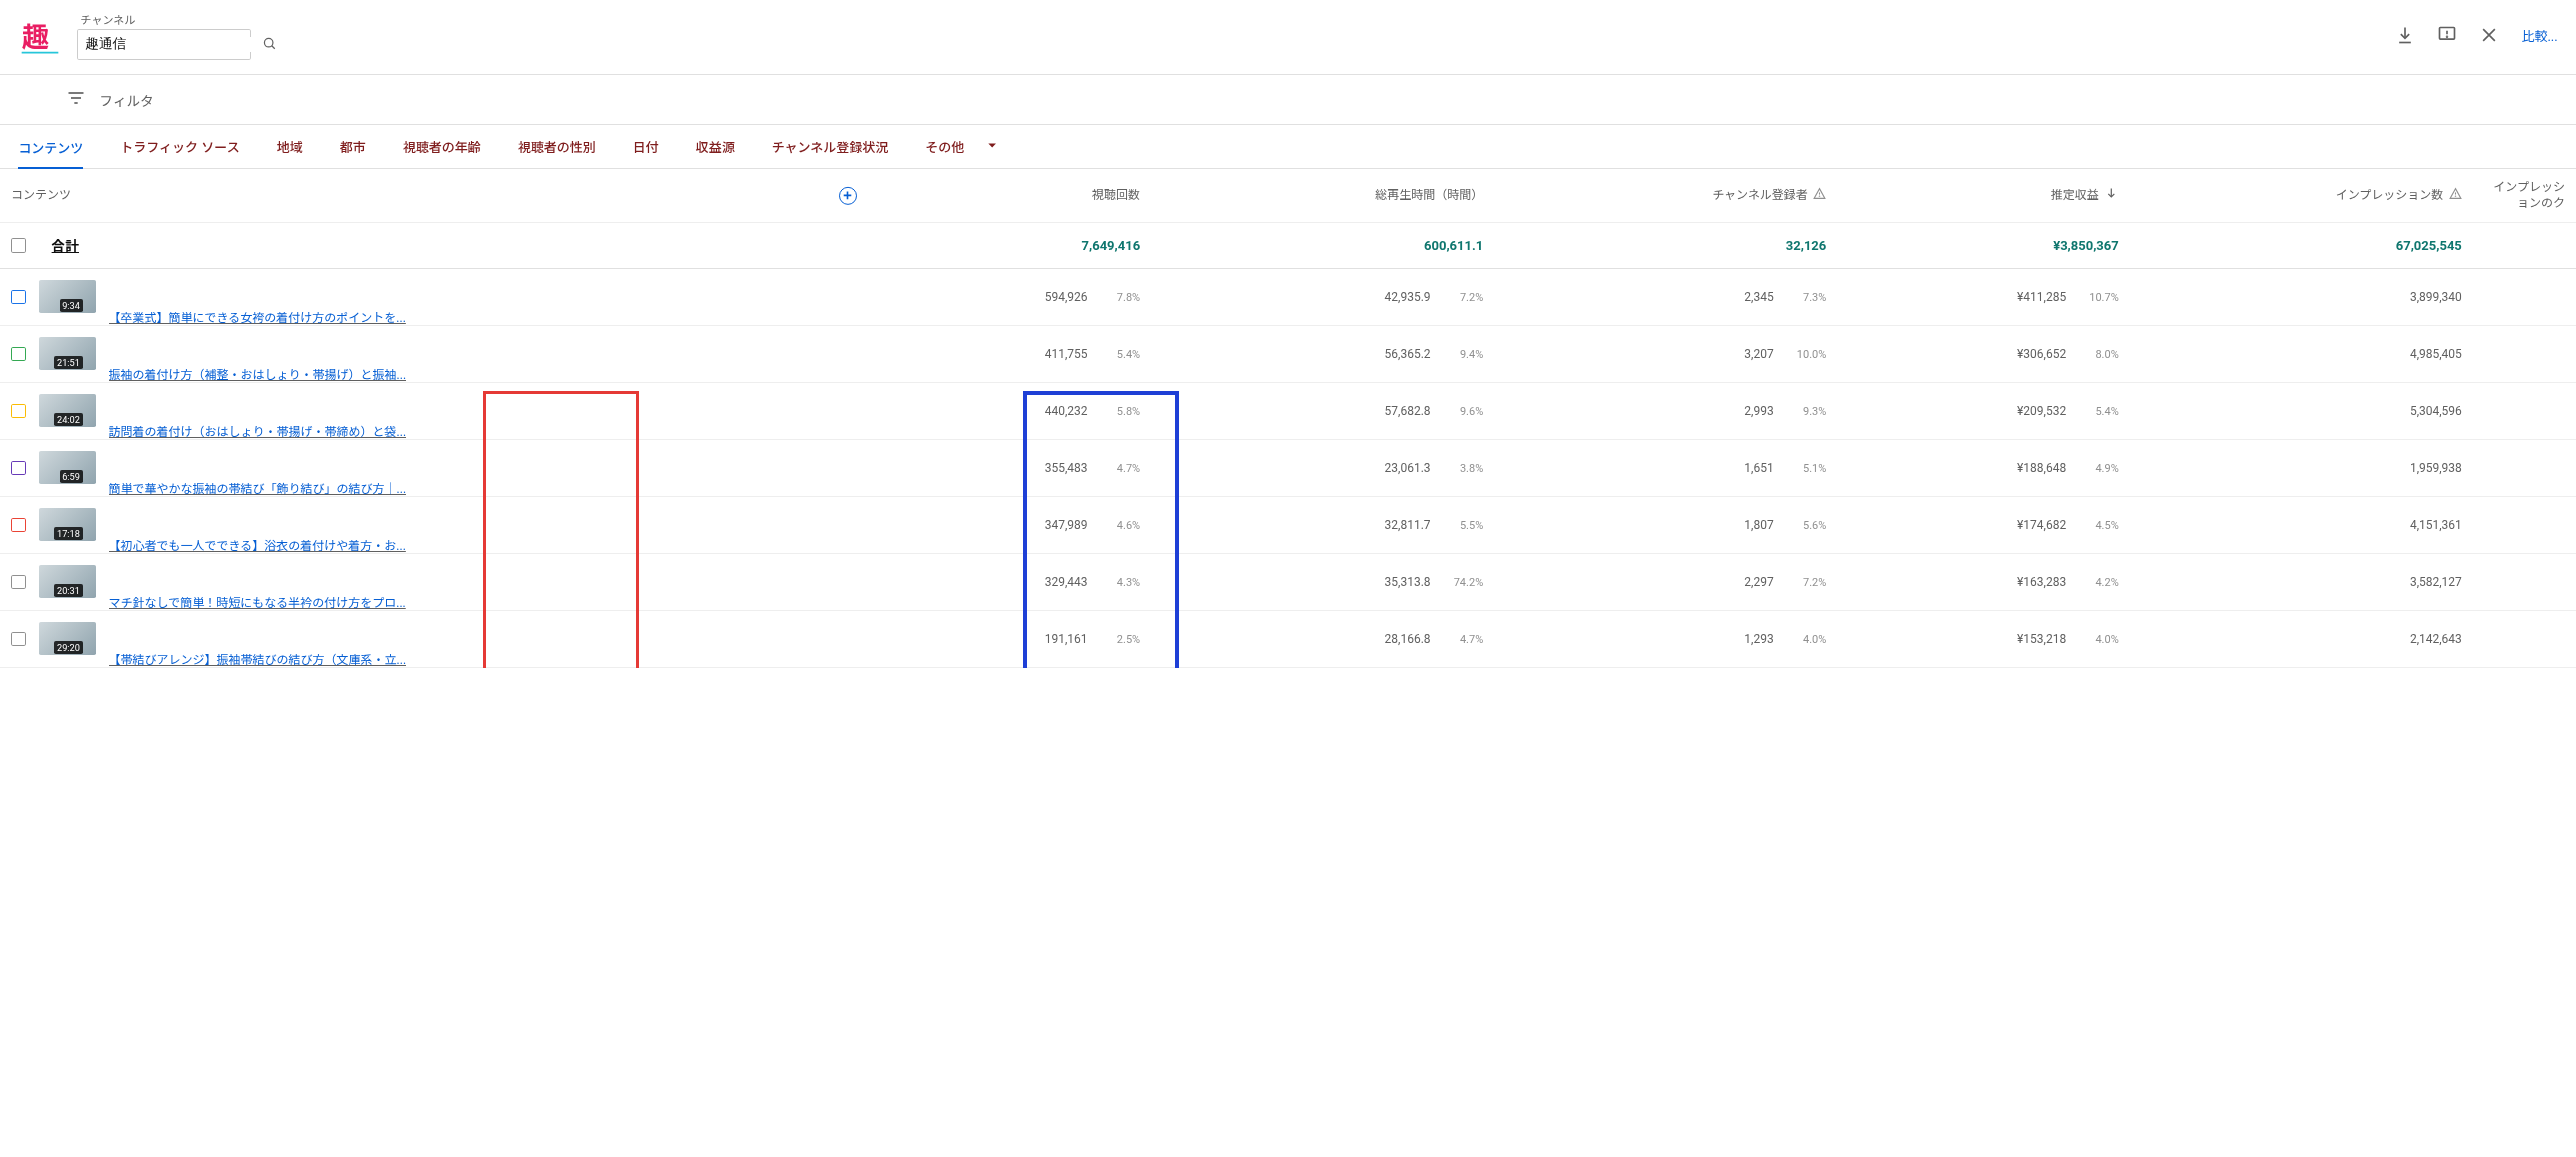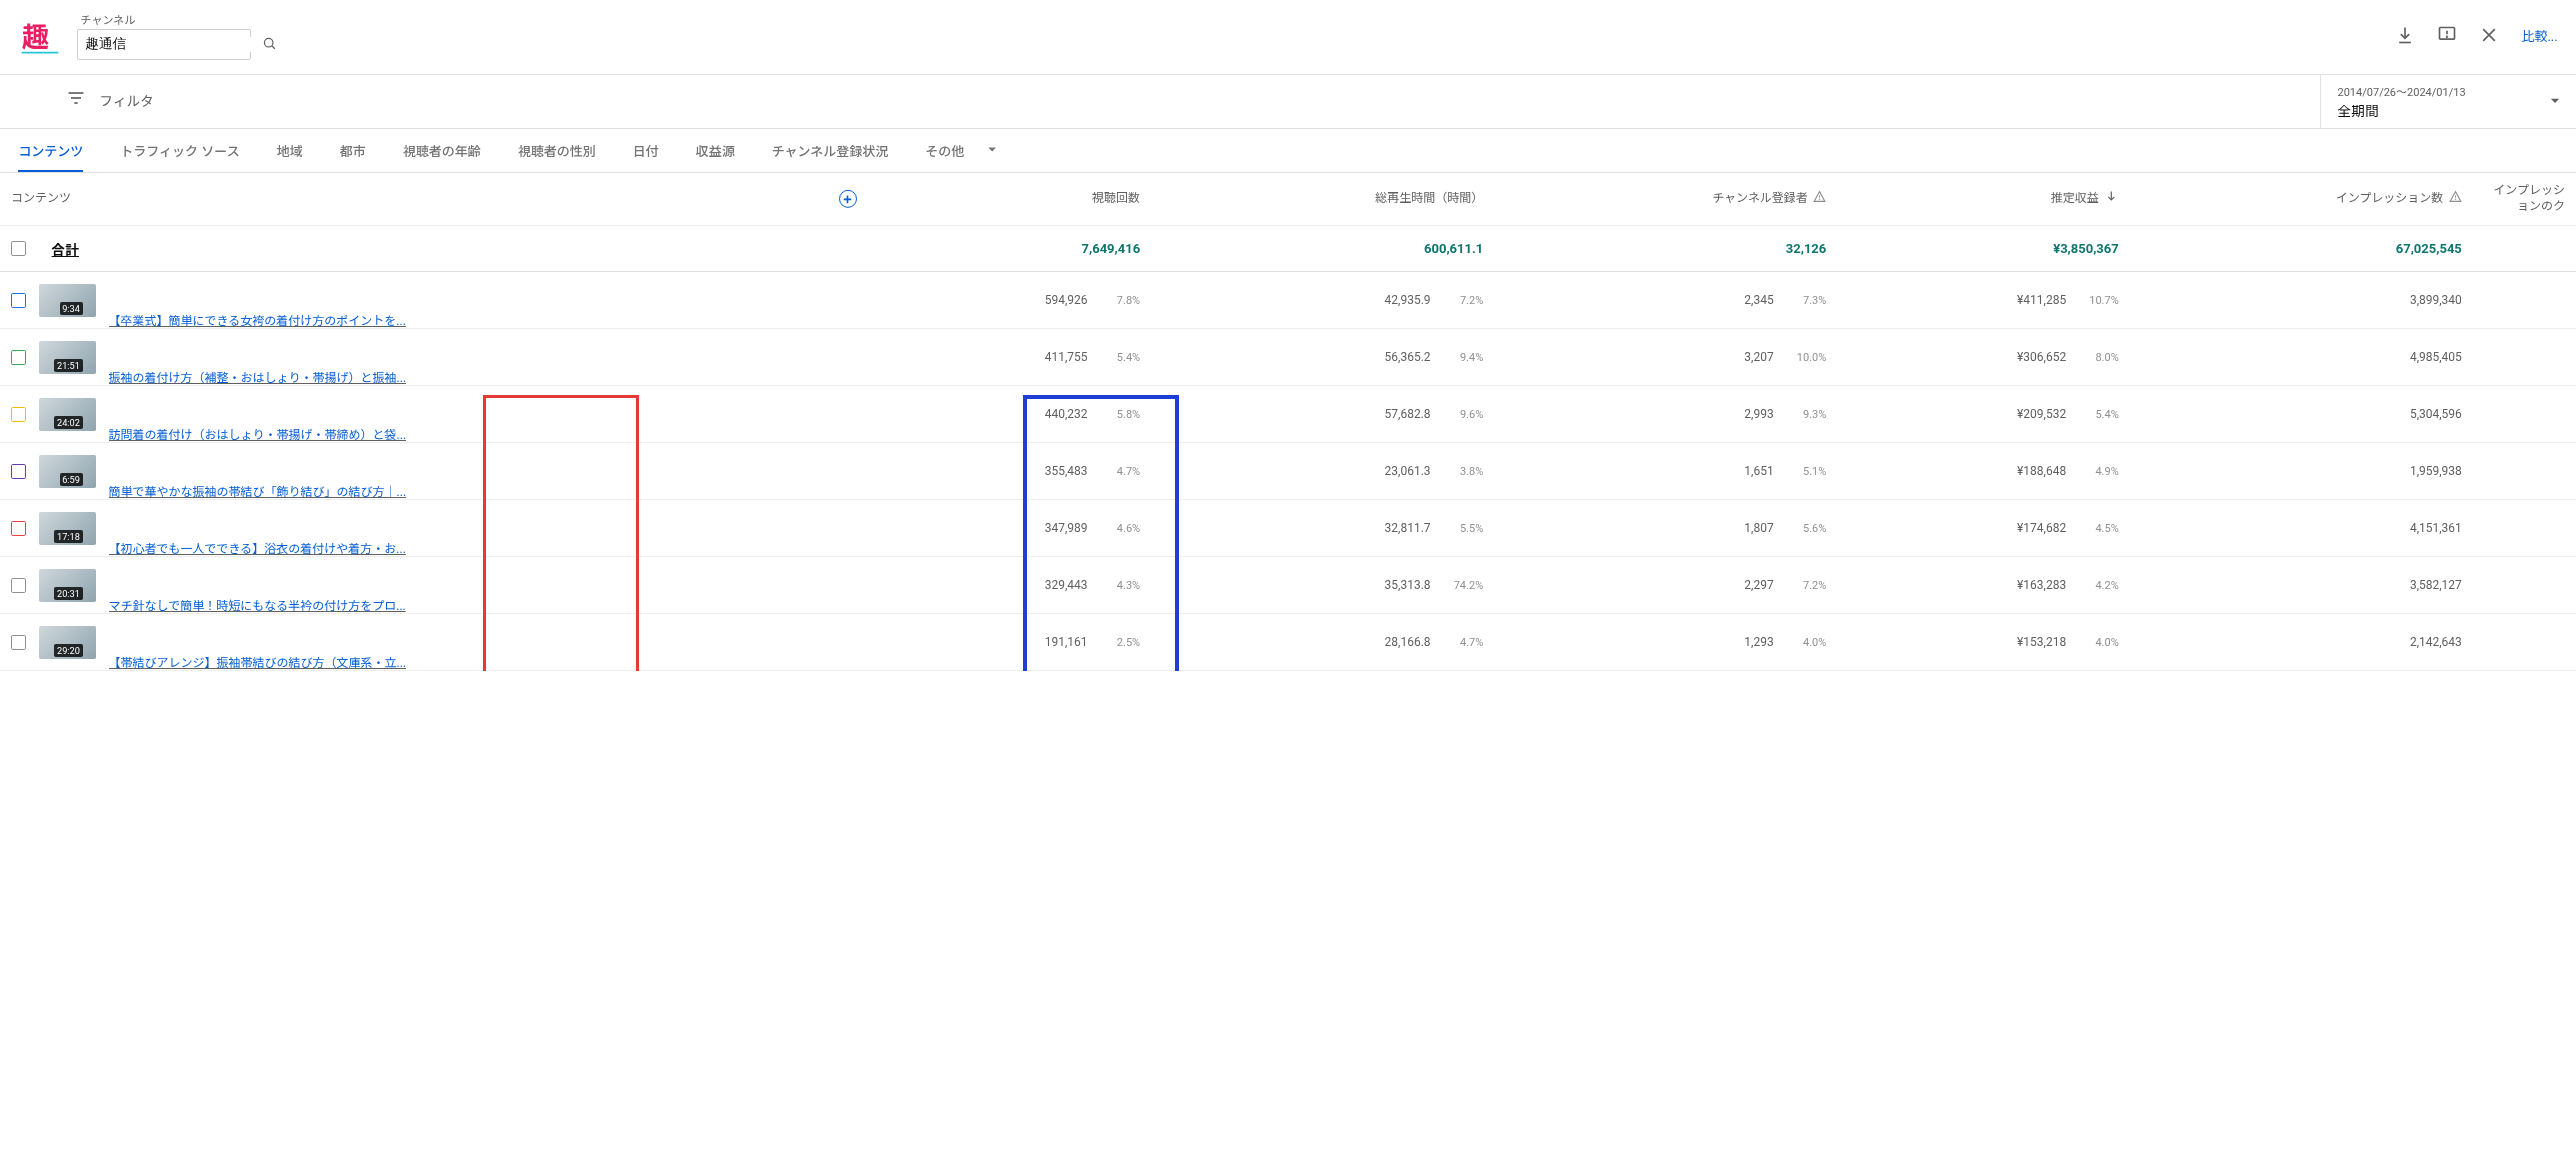--- a/index.html
+++ b/index.html
@@ -98,21 +98,21 @@
     .tabs-bar {
       display:flex;
       align-items:center;
       gap: 37px;
       padding: 0 18.3px;
       border-bottom: 0.9px solid #e0e0e0;
       height: 44px;
     }
     .tab {
       font-size: 13px;
-      color:#737373;
+      color:#7f1d1d;
       font-weight:500;
       height:44px;
       display:flex;
       align-items:center;
       cursor:pointer;
       white-space:nowrap;
     }
     .tab.active {
       color:#065fd4;
       border-bottom: 2.7px solid #065fd4;
@@ -313,29 +313,20 @@
 <div class="sub-bar">
   <div class="filter-block">
     <span class="icon">
       <svg viewBox="0 0 24 24" fill="none" stroke="currentColor" stroke-width="2">
           <path d="M3 6h18"></path>
           <path d="M6 12h12"></path>
           <path d="M10 18h4"></path>
         </svg>
     </span>
     <span>フィルタ</span>
-  </div>
-  <div class="date-block">
-    <span class="date-range">2014/07/26〜2024/01/13</span>
-    <span class="date-label">全期間</span>
-    <span class="chev">
-      <svg viewBox="0 0 24 24" fill="currentColor">
-          <path d="M7 10l5 5 5-5z"></path>
-        </svg>
-    </span>
   </div>
 </div>
 
 <div class="tabs-bar">
   <div class="tab active">コンテンツ</div>
   <div class="tab">トラフィック ソース</div>
   <div class="tab">地域</div>
   <div class="tab">都市</div>
   <div class="tab">視聴者の年齢</div>
   <div class="tab">視聴者の性別</div>

